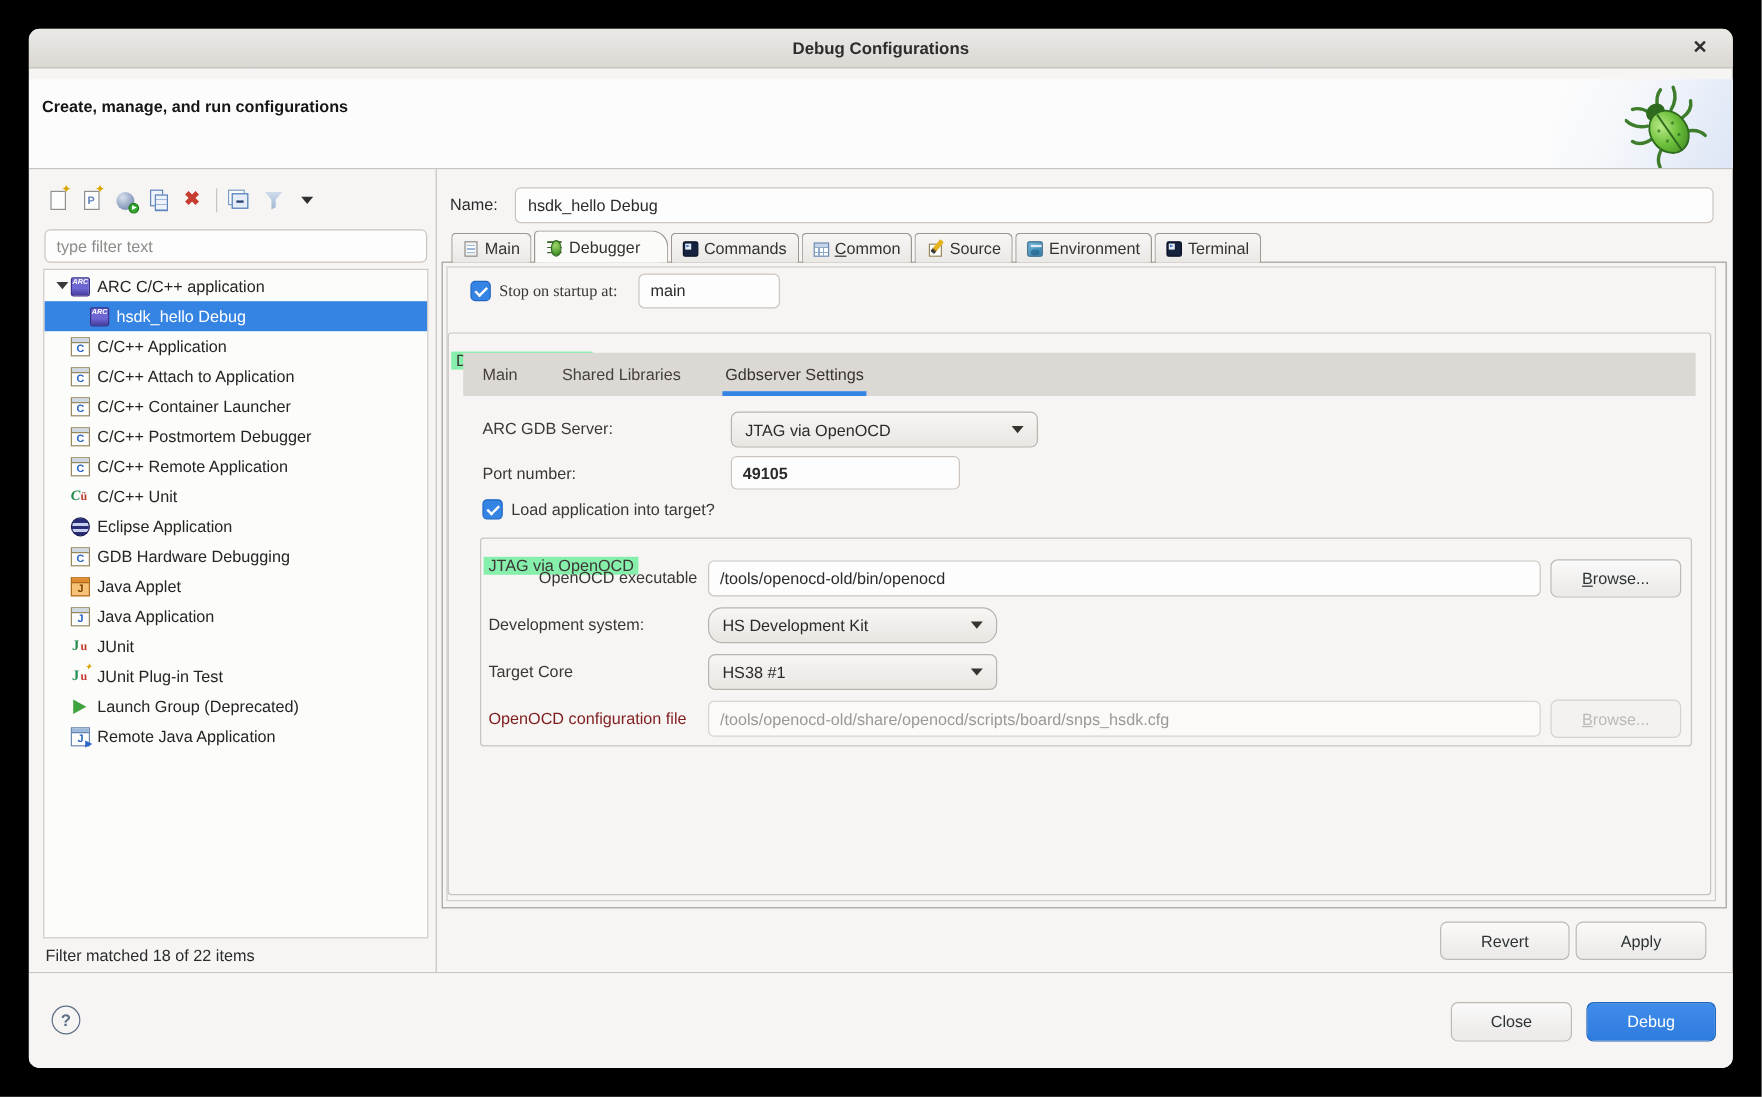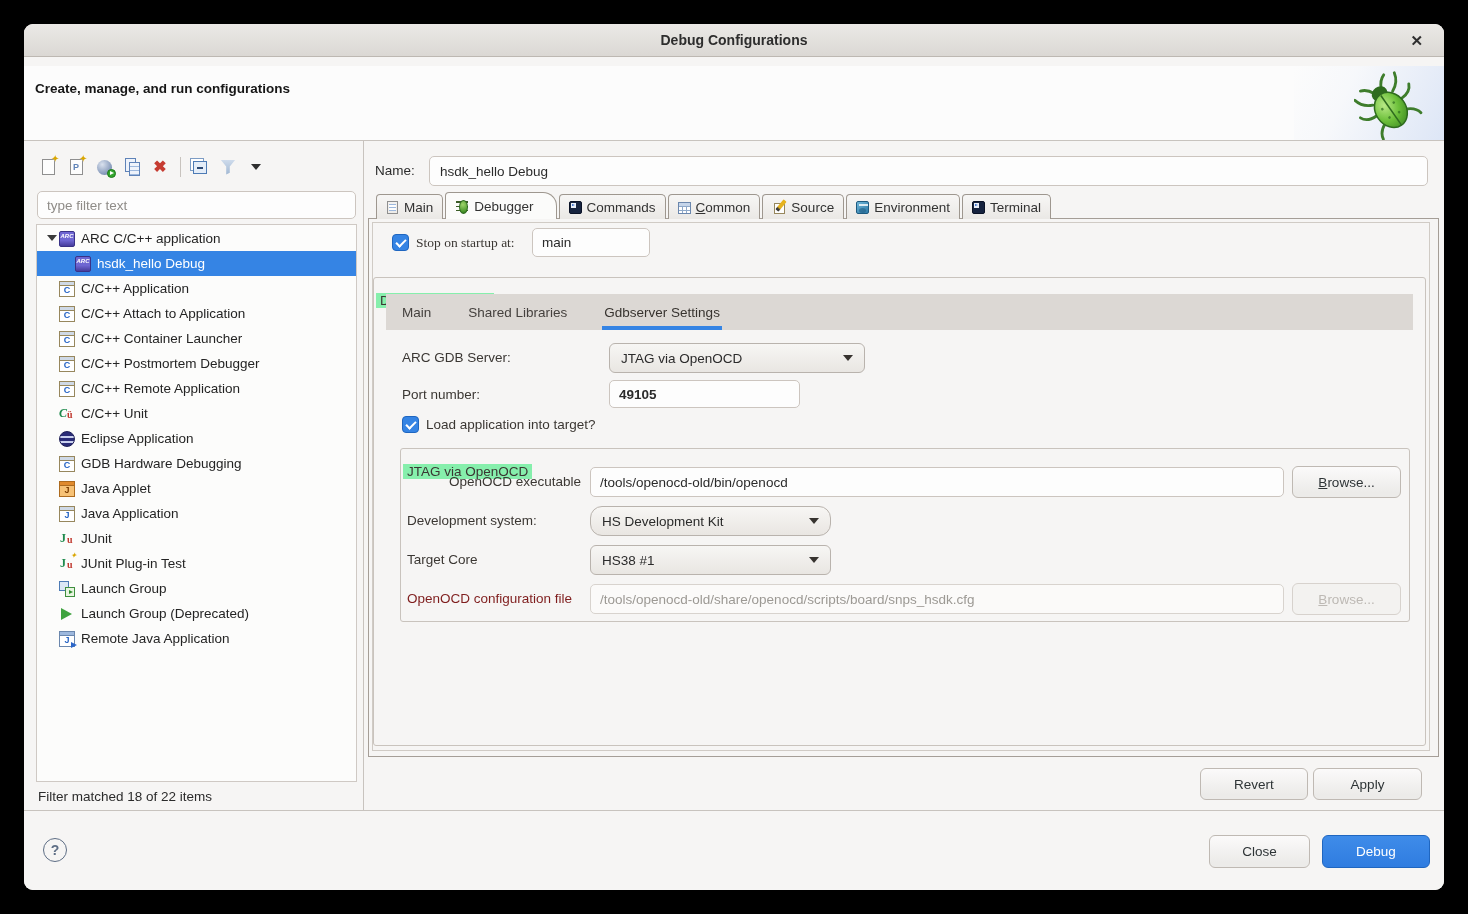--- a/index.html
+++ b/index.html
@@ -316,27 +316,20 @@
         <span>JUnit</span>
       </div>
       <div class="trow">
         <span class="ti ti-junit">
             <i class="mini-star">✦</i>
           </span>
         <span>JUnit Plug-in Test</span>
       </div>
       <div class="trow">
         <span class="ti">
-            <i class="ti-lg-back"></i>
-            <i class="ti-lg-front"></i>
-          </span>
-        <span>Launch Group</span>
-      </div>
-      <div class="trow">
-        <span class="ti">
             <i class="ti-play" style="display:block"></i>
           </span>
         <span>Launch Group (Deprecated)</span>
       </div>
       <div class="trow">
         <span class="ti ti-remote">
             <i class="mini-arrow"></i>
           </span>
         <span>Remote Java Application</span>
       </div>

